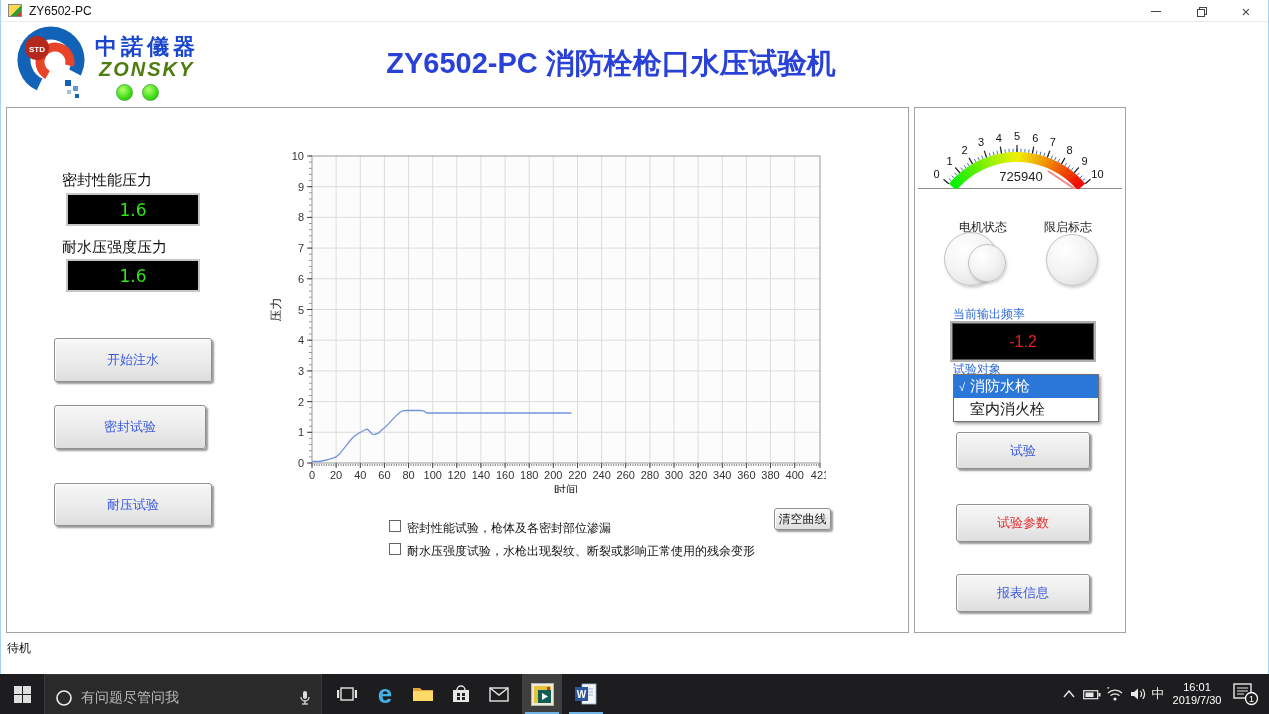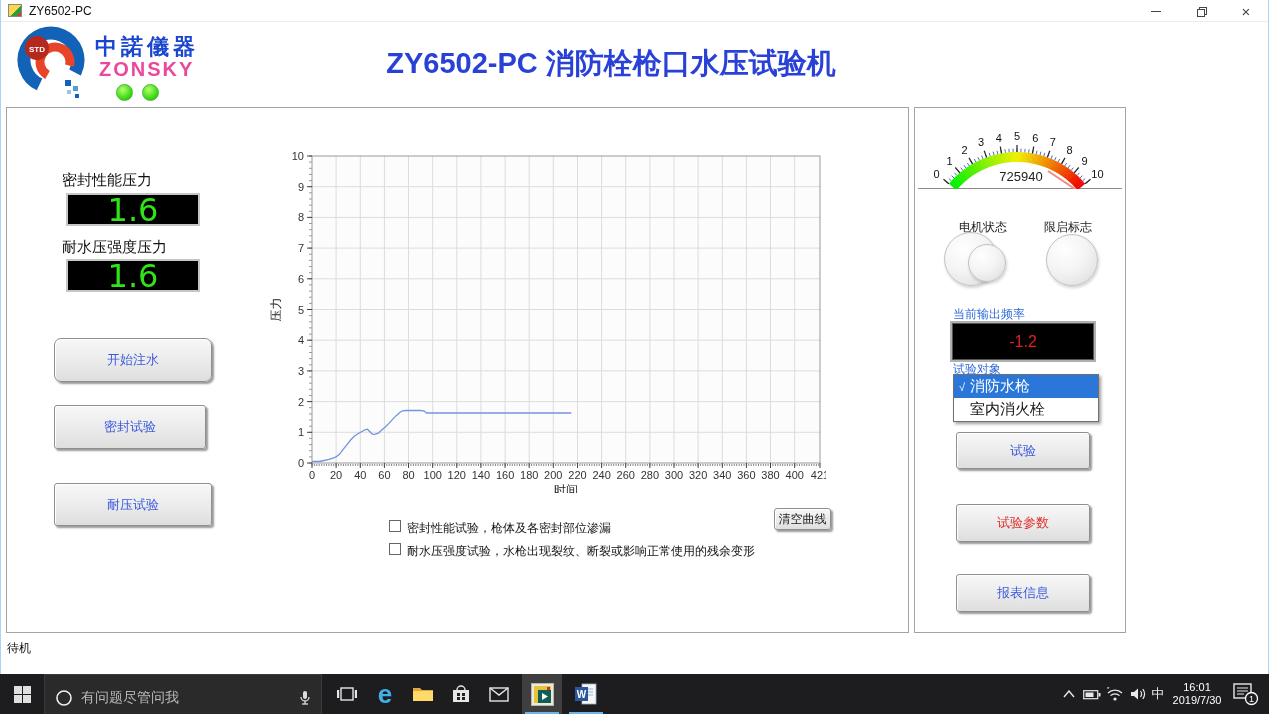--- a/index.html
+++ b/index.html
@@ -15,32 +15,32 @@
   #title-text { position:absolute; left:28px; top:4px; font-size:12px; color:#111; }
   .winctl { position:absolute; top:0; width:44px; height:22px; display:flex; align-items:center; justify-content:center; color:#444; }
   #btn-min { right:90px; } #btn-restore { right:45px; } #btn-close { right:0; font-size:15px; }
   #btn-min i { display:block; width:10px; height:1px; background:#444; }
   .restore-glyph { position:relative; width:9px; height:9px; }
   .restore-glyph .b { position:absolute; border:1px solid #444; background:#fff; width:8px; height:8px; }
   .restore-glyph .b1 { left:2px; top:0; } .restore-glyph .b2 { left:0; top:2px; }
   
   #logo { position:absolute; left:8px; top:24px; width:240px; height:80px; }
   #logo-cn { position:absolute; left:86px; top:8px; font-size:22px; font-weight:bold; color:#1a46cf; letter-spacing:4px; }
-  #logo-en { position:absolute; left:90px; top:34px; font-size:20px; font-weight:bold; color:#ec4899; letter-spacing:2px; }
+  #logo-en { position:absolute; left:90px; top:34px; font-size:20px; font-weight:bold; font-style:italic; color:#4d7c0f; letter-spacing:2px; }
   .led-green { position:absolute; width:17px; height:17px; border-radius:50%;
     background:radial-gradient(circle at 38% 32%, #b4ff6e 0%, #3fdc18 60%, #25ad08 100%); border:1px solid #4cb33a; }
   #page-title { position:absolute; left:330px; top:44px; width:560px; text-align:center;
     font-size:29px; font-weight:600; color:#2941d6; }
   
   #main-panel { position:absolute; left:5px; top:107px; width:903px; height:526px; border:1px solid #a3a3a3; background:#fff; }
   #right-panel { position:absolute; left:913px; top:107px; width:212px; height:526px; border:1px solid #a3a3a3; background:#fff; }
   
   .fieldlabel { position:absolute; font-size:15px; color:#111; }
   .lcd { position:absolute; background:#000; border:2px solid #c6c6c6; display:flex; align-items:center; justify-content:center; }
-  .lcd .green { color:#2fe515; font-size:32px; font-family:"DejaVu Sans",sans-serif; }
+  .lcd .green { color:#2fe515; font-size:17px; font-family:"DejaVu Sans",sans-serif; }
   .btn3d { position:absolute; background:linear-gradient(180deg,#f7f7f7 0%,#ececec 50%,#dedede 100%);
     border:1px solid #8f8f8f; border-radius:3px; display:flex; align-items:center; justify-content:center;
     box-shadow:inset 1px 1px 0 rgba(255,255,255,.95), 2px 2px 2px rgba(0,0,0,.4); cursor:pointer;
     font-size:13px; color:#3b5bdc; }
   .btn-red { color:#e12f2f; }
   .btn-dark { color:#222; font-size:12px; }
   
   #chart-host { position:absolute; left:259px; top:33px; width:560px; height:352px; }
   .cbrow { position:absolute; display:flex; font-size:12px; color:#111; }
   .cb { width:12px; height:12px; border:1px solid #666; background:#fff; margin-right:6px; flex:0 0 auto; }
@@ -113,21 +113,21 @@
   <div id="main-panel">
     <div class="fieldlabel" style="left:55px; top:63px;">密封性能压力</div>
     <div class="lcd" style="left:59px; top:85px; width:134px; height:33px;">
       <span class="green">1.6</span>
     </div>
     <div class="fieldlabel" style="left:55px; top:130px;">耐水压强度压力</div>
     <div class="lcd" style="left:59px; top:151px; width:134px; height:33px;">
       <span class="green">1.6</span>
     </div>
 
-    <div class="btn3d" style="left:47px; top:230px; width:158px; height:44px;border-radius:7px;">开始注水</div>
+    <div class="btn3d" style="left:47px; top:230px; width:158px; height:44px;">开始注水</div>
     <div class="btn3d" style="left:47px; top:297px; width:152px; height:44px;">密封试验</div>
     <div class="btn3d" style="left:47px; top:375px; width:158px; height:43px;">耐压试验</div>
 
     <div id="chart-host"><svg width="560" height="352" viewBox="0 0 560 352">
           <rect x="46" y="15" width="508" height="307" fill="#fcfcfc"></rect>
           <line x1="70.1" y1="15.0" x2="70.1" y2="322.0" stroke="#dcdcdc" stroke-width="1"></line>
           <line x1="94.3" y1="15.0" x2="94.3" y2="322.0" stroke="#dcdcdc" stroke-width="1"></line>
           <line x1="118.4" y1="15.0" x2="118.4" y2="322.0" stroke="#dcdcdc" stroke-width="1"></line>
           <line x1="142.5" y1="15.0" x2="142.5" y2="322.0" stroke="#dcdcdc" stroke-width="1"></line>
           <line x1="166.7" y1="15.0" x2="166.7" y2="322.0" stroke="#dcdcdc" stroke-width="1"></line>

